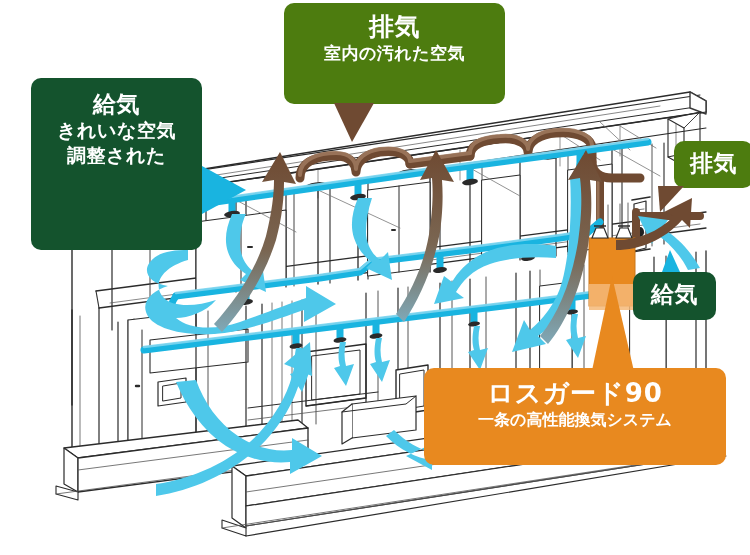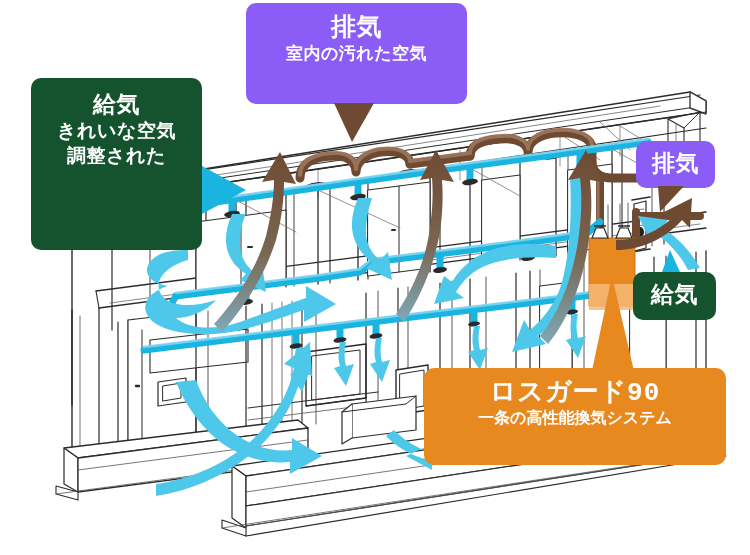--- a/index.html
+++ b/index.html
@@ -27,21 +27,21 @@
     letter-spacing:0.5px;
     z-index:40;
   }
   .callout .hdr{font-size:22px;font-weight:bold;display:block;}
   .callout .rule{
     height:3px;background:#ffffff;border-radius:2px;
     margin:7px auto 8px auto;width:78%;
   }
   .callout .body{font-size:19px;font-weight:bold;display:block;}
   .c-blue{background:#14532d;}
-  .c-brown{background:#8b5cf6;}
+  .c-brown{background:#4d7c0f;margin-left:38px;}
   .c-orange{background:#e8891f;}
 
   
   #callout-supply-main{
     left:31px;top:78px;width:171px;height:172px;
     padding:12px 8px 0 8px;
   }
   #callout-supply-main .hdr{font-size:23px;}
   #callout-supply-main .body{font-size:19px;line-height:1.30;}
 
@@ -61,21 +61,20 @@
 
   #callout-supply-right{
     left:633px;top:272px;width:83px;height:48px;
     padding:8px 4px 0 4px;
   }
   #callout-supply-right .hdr{font-size:23px;}
 
   #callout-lossguard{
     left:424px;top:368px;width:302px;height:97px;
     padding:10px 8px 1px 8px;
-    font-family:Liberation Mono, monospace;
   }
   #callout-lossguard .hdr{font-size:26px;letter-spacing:1px;}
   #callout-lossguard .body{font-size:16px;letter-spacing:0px;}
   #callout-lossguard .rule{width:88%;margin:6px auto 7px auto;}
 </style>
 </head>
 <body>
 
 <div id="stage">
 

